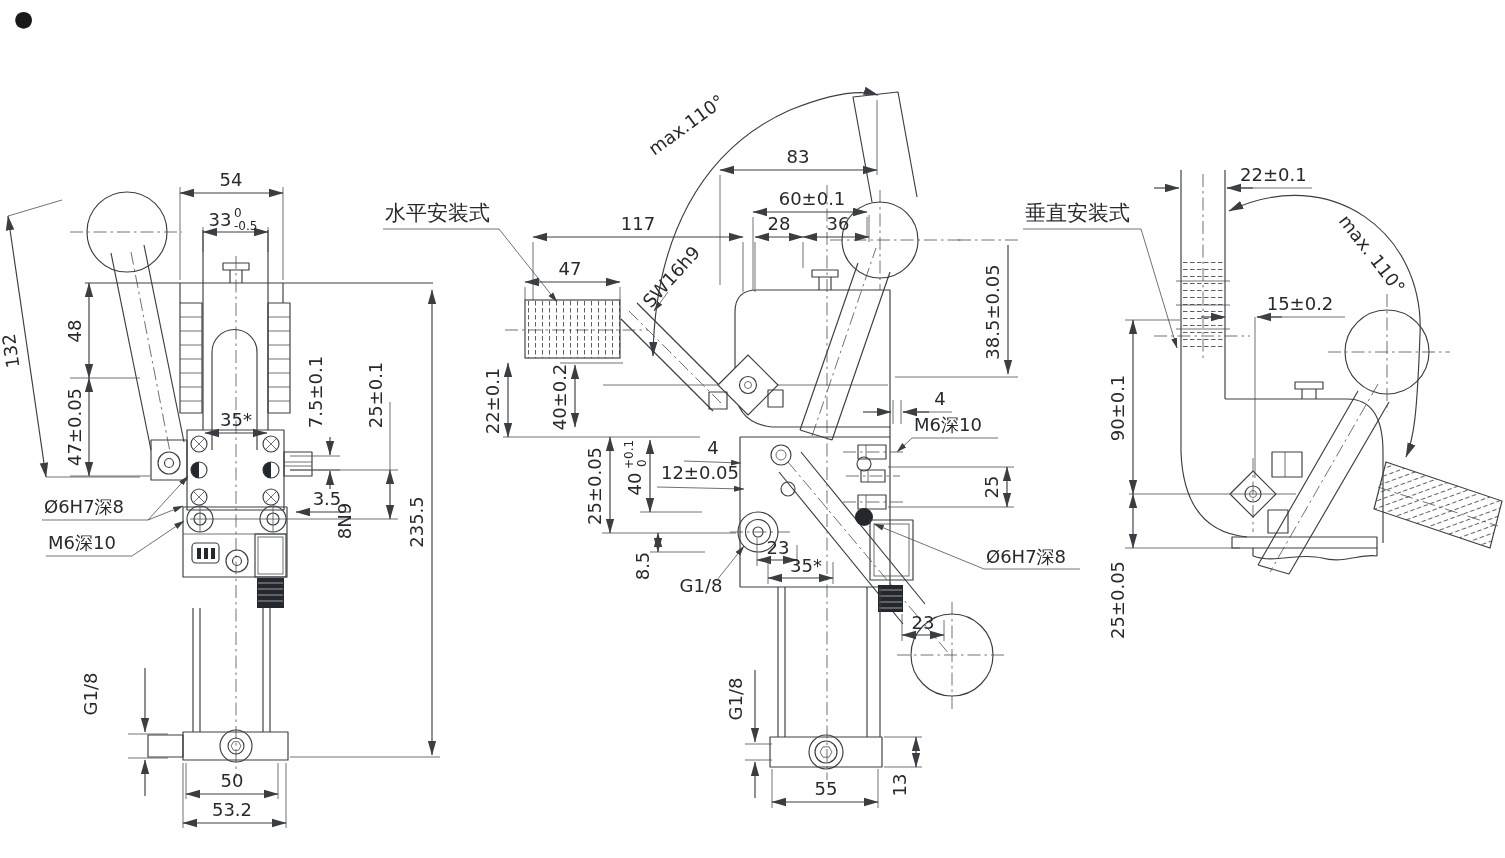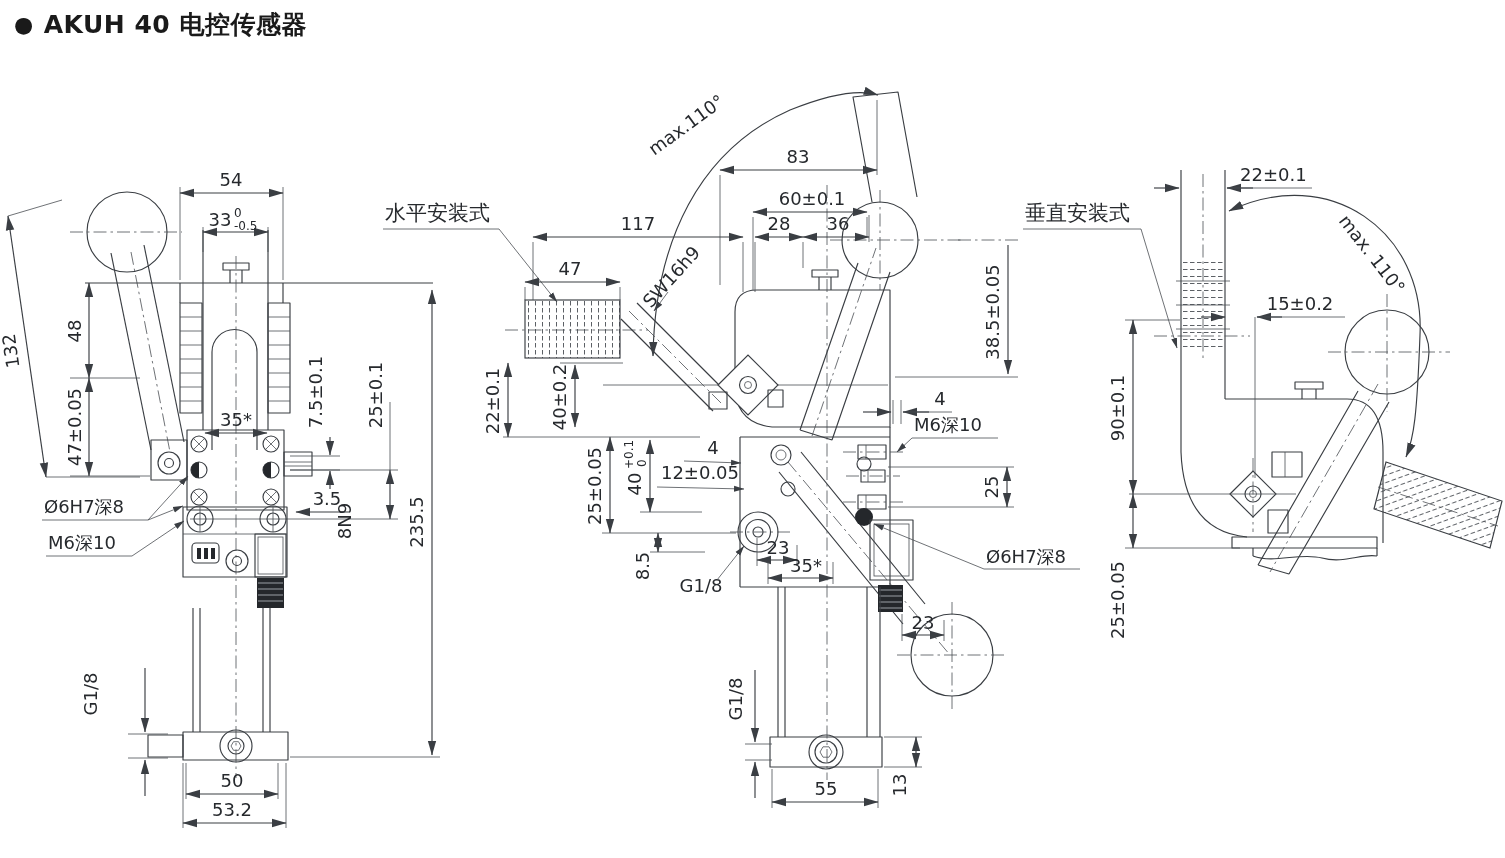--- a/index.html
+++ b/index.html
@@ -19,21 +19,20 @@
   .wht{fill:#ffffff;stroke:#3a3e43;stroke-width:1.15;}
   .drk{fill:#24272b;stroke:none;}
   .thr{stroke:#9aa0a6;stroke-width:1;}
 </style>
 </head>
 <body>
 
 <div class="canvas">
   <div class="title">
     <span class="dot">●</span>
-    <span>AKUH 40 电控传感器</span>
   </div>
 
   <svg width="1505" height="858" viewBox="0 0 1505 858">
     <defs>
       <marker id="ar" viewBox="0 0 12 8" refX="11.5" refY="4" markerWidth="13" markerHeight="9" orient="auto-start-reverse">
         <path d="M12,4 L0,0.6 L0,7.4 Z" fill="#3a3e43"></path>
       </marker>
       <pattern id="vh" width="7" height="7" patternUnits="userSpaceOnUse">
         <path d="M3.5,0 V4.5" stroke="#4a4e53" stroke-width="0.9"></path>
       </pattern>

